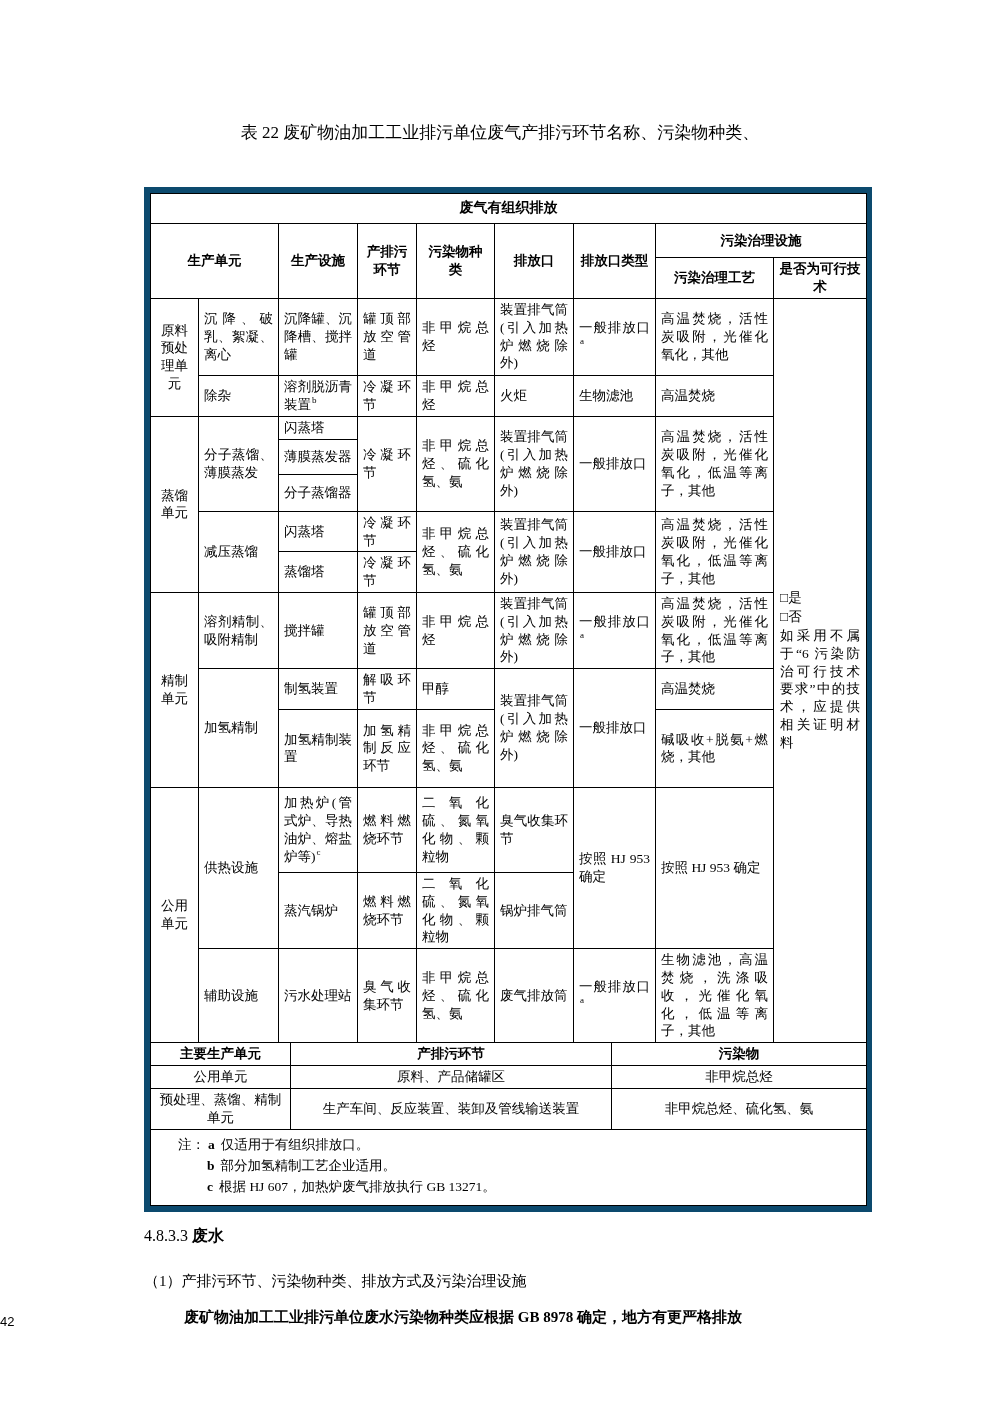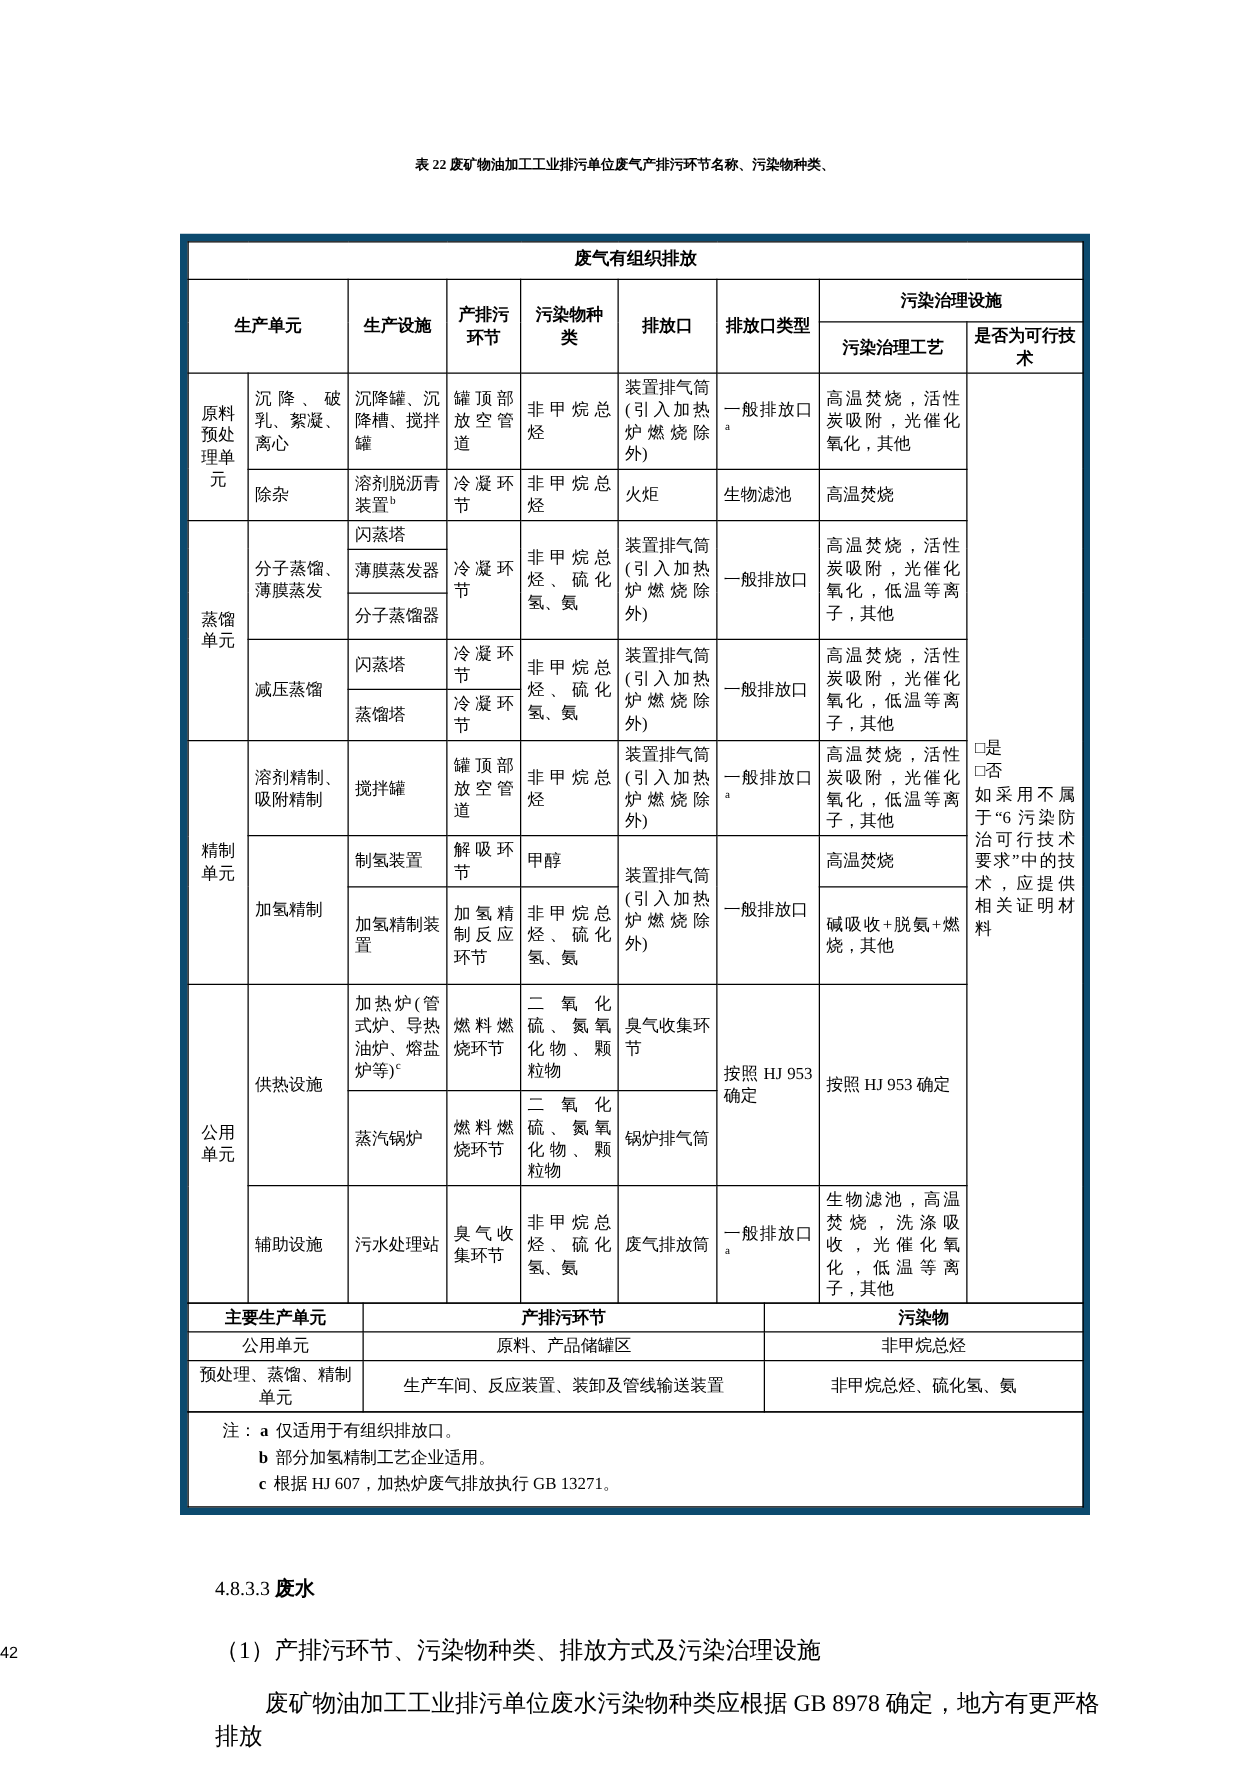--- a/index.html
+++ b/index.html
@@ -1,45 +1,45 @@
 <!DOCTYPE html>
 <html lang="zh"><head>
 <meta charset="utf-8">
 <style>
   html,body { margin:0; padding:0; background:#ffffff; }
   body { width:1000px; height:1414px; font-family:"Liberation Serif","DejaVu Serif",serif; color:#000; }
   .page { position:relative; width:1000px; height:1414px; background:#fff; overflow:hidden; }
 
   .doc-title { position:absolute; top:114px; left:0; width:1000px; text-align:center;
-               font-weight:bold; font-size:11px; line-height:37px; }
+               font-weight:normal; font-size:17px; line-height:37px; }
 
   .table-wrap { position:absolute; top:187px; left:144px; width:716px; border:6px solid #0c4a6e; }
   table { border-collapse:collapse; table-layout:fixed; width:716px; }
   table + table { margin-top:-1px; }
   td { border:1px solid #000; font-size:13.5px; line-height:1.32; padding:2px 5px;
        vertical-align:middle; text-align:justify; word-break:break-all; }
   td.tc { text-align:center; }
   td.hd { text-align:center; font-weight:bold; font-size:13.5px; }
   tr.section-row td { text-align:center; font-weight:bold; font-size:14px; }
   td.unit-cell { text-align:center; padding:2px 7px; }
   sup.fn { font-size:9px; vertical-align:super; padding-left:1px; }
   td.feasible-cell { text-align:justify; padding:3px 6px; }
   td.feasible-cell .chk { margin-bottom:1px; }
 
   td.notes-cell { padding:5px 8px 7px 8px; font-size:13.5px; line-height:1.55; text-align:left; }
   .note-line { white-space:nowrap;margin-left:19px; }
   .note-line .marker { font-weight:bold; padding-right:6px; }
   .note-line.indent { padding-left:29px; }
   .note-prefix { padding-right:3px; }
 
-  .body-block { position:absolute; top:1261px; left:144px; width:716px;margin-left:28px; }
+  .body-block { position:absolute; top:1226px; left:144px; width:716px; }
   .sub-heading { font-size:16px; margin:0 0 25px 0; }
   .sub-heading b { font-weight:bold; }
-  .body-para { font-size:19px; margin:0 0 17px 0; }
-  .body-para.indent { text-indent:40px; margin:0; }
+  .body-para { font-size:15px; margin:0 0 17px 0; }
+  .body-para.indent { text-indent:40px; margin:0;font-weight:bold; }
 
   .page-number { position:absolute; top:1314px; left:0; width:1000px; text-align:left;
                  font-size:13px; font-family:"Liberation Sans","DejaVu Sans",sans-serif; }
 </style>
 </head>
 <body>
 
 <div class="page">
 
   <div class="doc-title">

